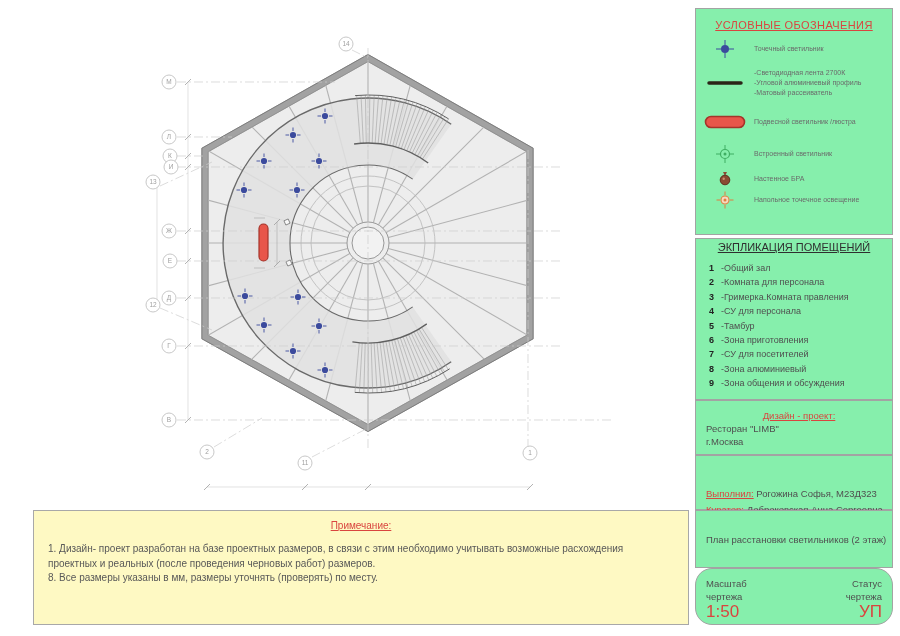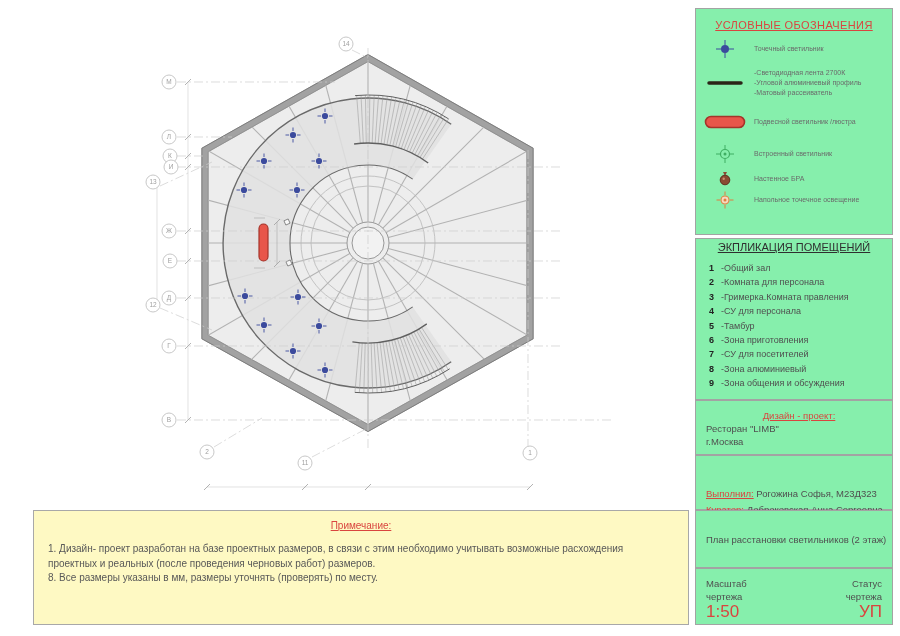--- a/index.html
+++ b/index.html
@@ -19,21 +19,21 @@
   .ex-title{margin-top:2px;text-align:center;font-size:11px;font-weight:500;}
   .rm-list{margin-top:8px;padding-left:13px;}
   .rm-row{display:flex;font-size:9px;line-height:14.4px;color:#4f4f4f;}
   .rm-num{font-weight:bold;color:#222;width:9px;flex:none;}
   .rm-name{padding-left:3px;}
   
   .tb-text{font-size:9.5px;line-height:13px;color:#4f4f4f;}
   .tb-pad{padding:8px 0 0 10px;}
   .credits{padding:30px 0 0 10px;font-size:9.5px;line-height:15.5px;color:#4f4f4f;}
   .sheet-title{display:flex;align-items:center;padding-left:10px;font-size:9.5px;color:#4f4f4f;}
-  .scale-box{display:flex;justify-content:space-between;padding:8px 10px 11px 10px;font-size:9.5px;line-height:13px;color:#4f4f4f;}
+  .scale-box{display:flex;justify-content:space-between;padding:8px 10px 11px 10px;font-size:9.5px;line-height:13px;color:#4f4f4f;border-radius:17px;}
   .scale-col.right{text-align:right;}
   .scale-val{font-size:17px;margin-top:2px;}
   
   .note-box{position:absolute;left:33px;top:510px;width:656px;height:115px;border:1px solid #a8a8a8;box-sizing:border-box;padding:9px 14px;background:#fef9c3;}
   .note-title{font-size:10px;}
   .note-lines{margin-top:11px;font-size:10px;line-height:14.5px;color:#585858;}
 </style>
 </head>
 <body>
 

